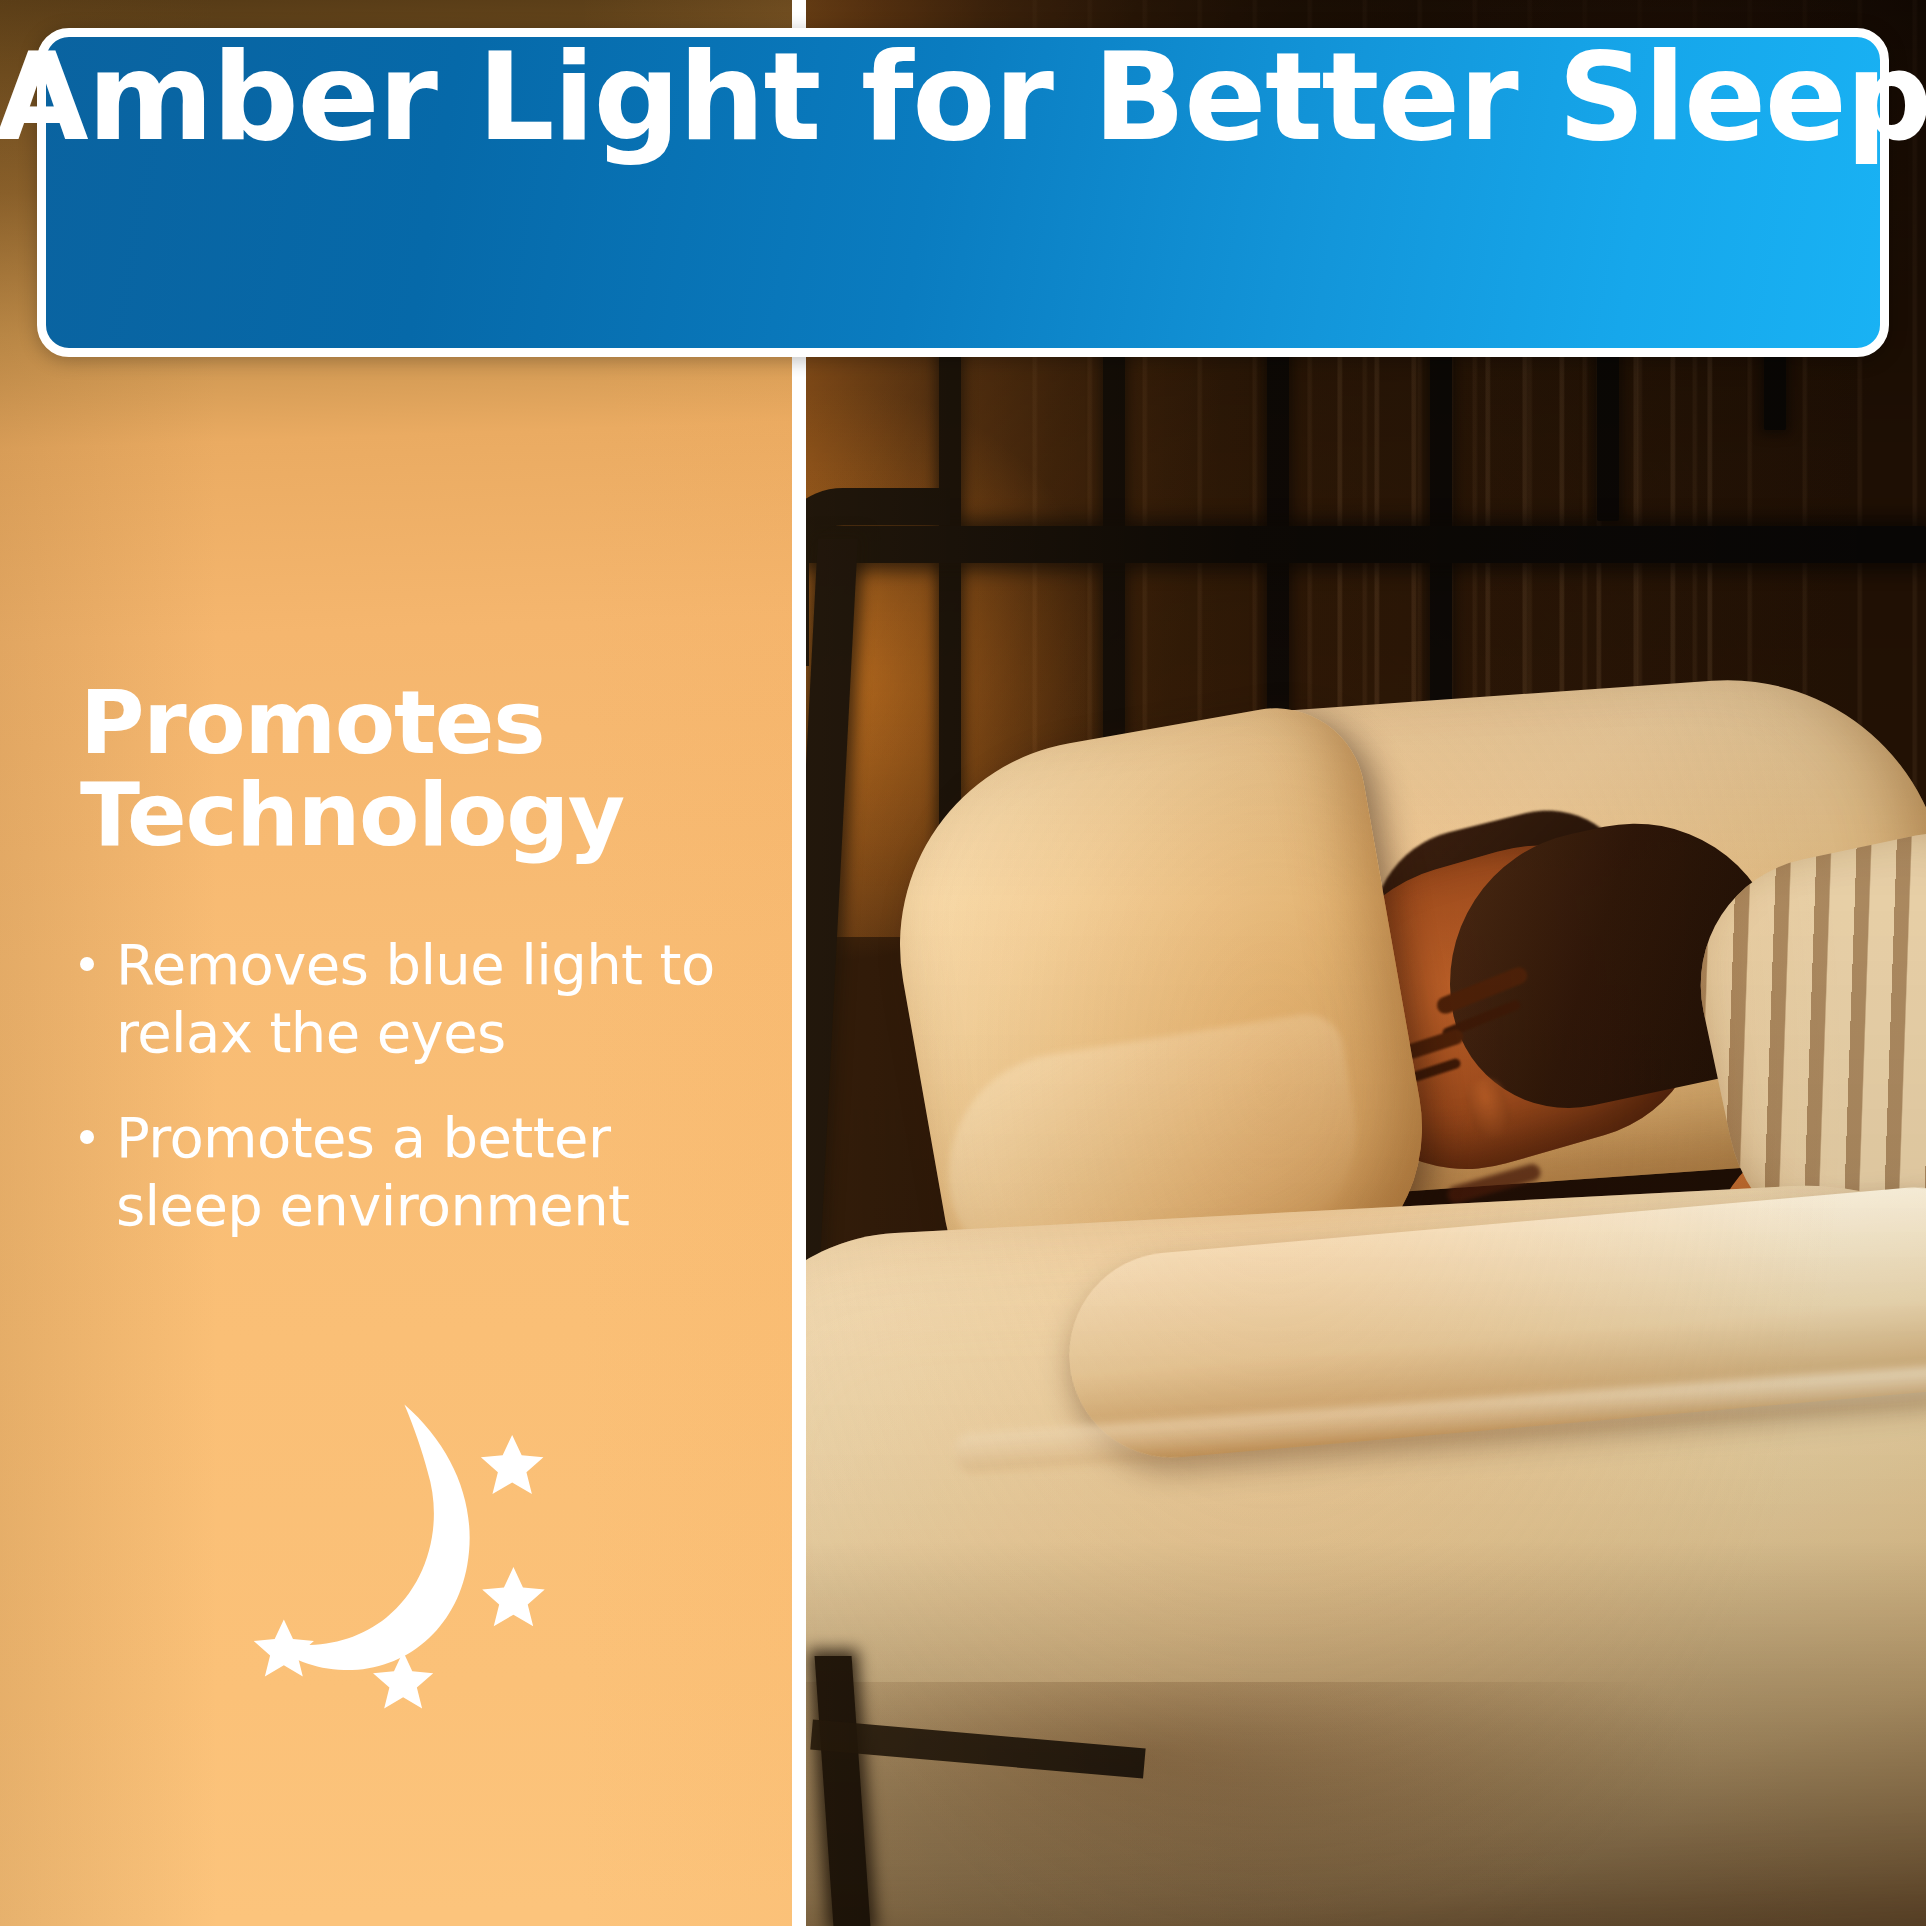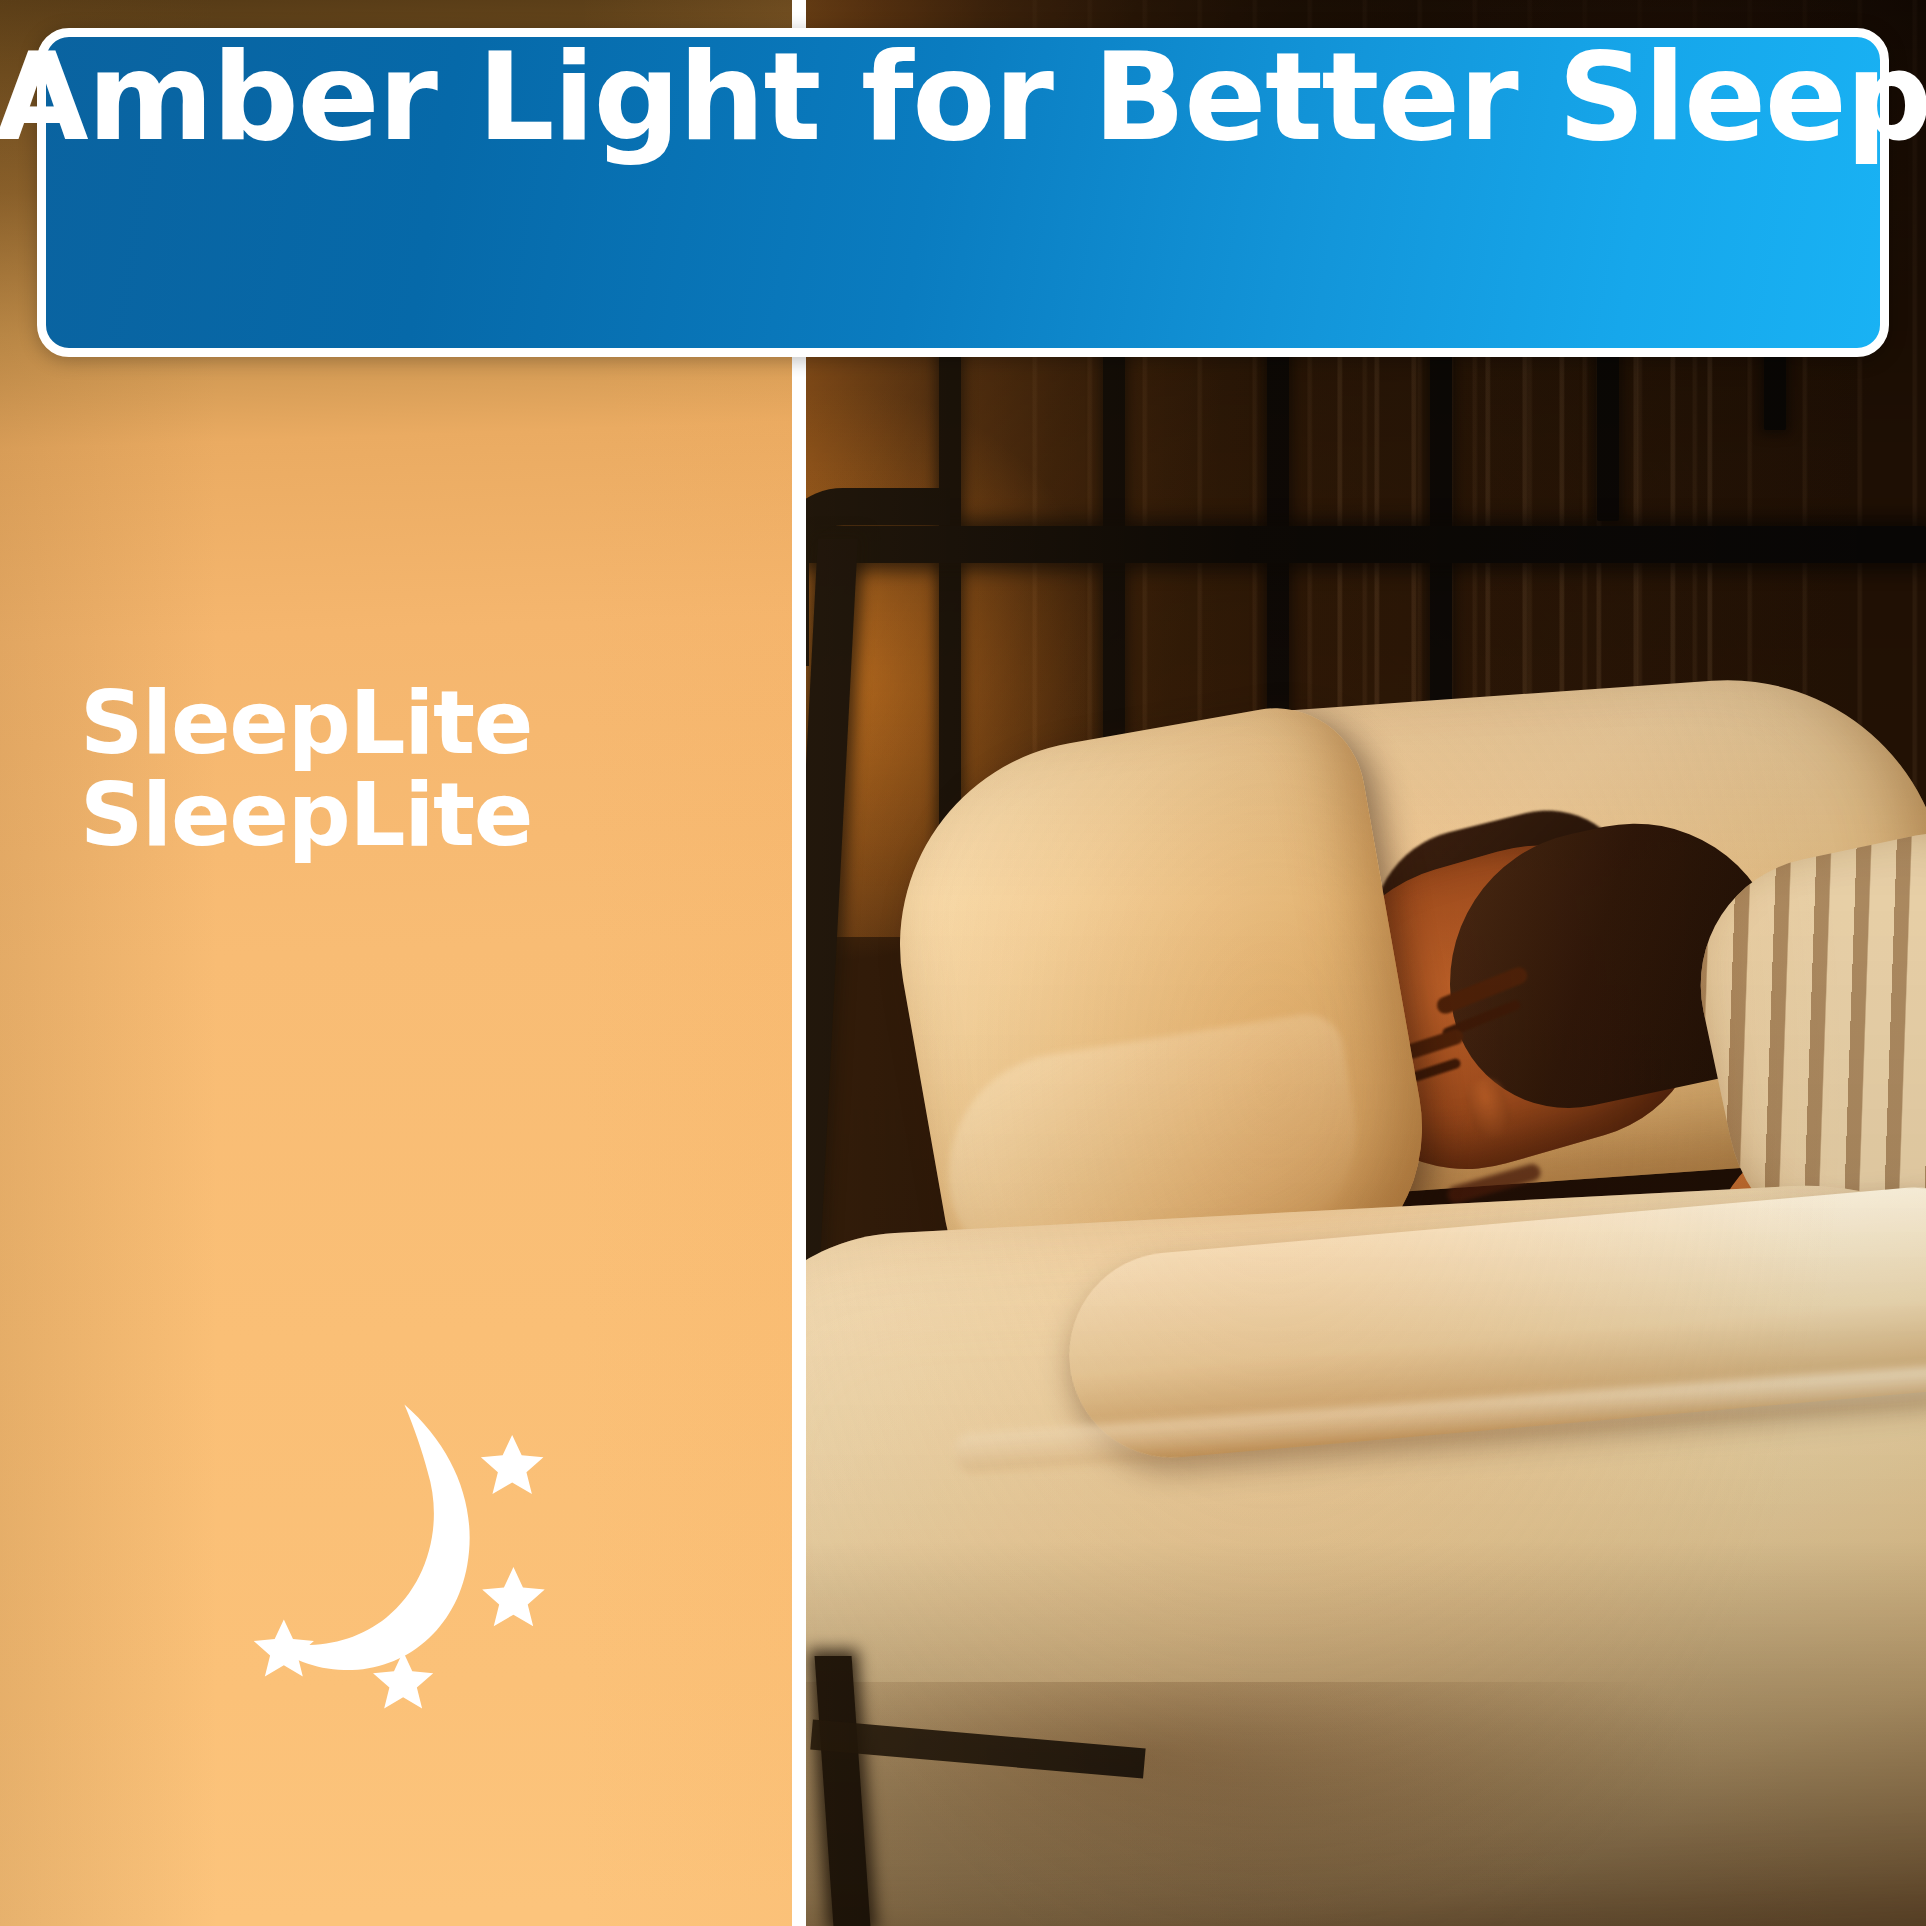--- a/index.html
+++ b/index.html
@@ -331,22 +331,32 @@
 
   <div class="seam-grey"></div>
   <div class="seam"></div>
 
   <div class="banner">
     <div class="banner-title">Amber Light for Better Sleep</div>
   </div>
 
   <div class="content">
 
-    <div class="heading">SleepLite SleepLite</div>
-
+    <div class="heading">Promotes Technology</div>
+
+    <div class="bullets">
+      <div class="bullet">
+        <span class="bullet-dot"></span>
+        <span class="bullet-text">Removes blue light to relax the eyes</span>
+      </div>
+      <div class="bullet">
+        <span class="bullet-dot"></span>
+        <span class="bullet-text">Promotes a better sleep environment</span>
+      </div>
+    </div>
 
     <div class="moon-icon">
       <svg viewBox="0 0 580 580" width="372" height="372" aria-hidden="true">
 
         <path d="M300 18
                  C 378 86, 414 178, 398 268
                  C 380 370, 300 434, 206 432
                  C 160 431, 118 414, 86 386
                  C 150 402, 220 392, 272 350
                  C 336 298, 362 206, 336 122

